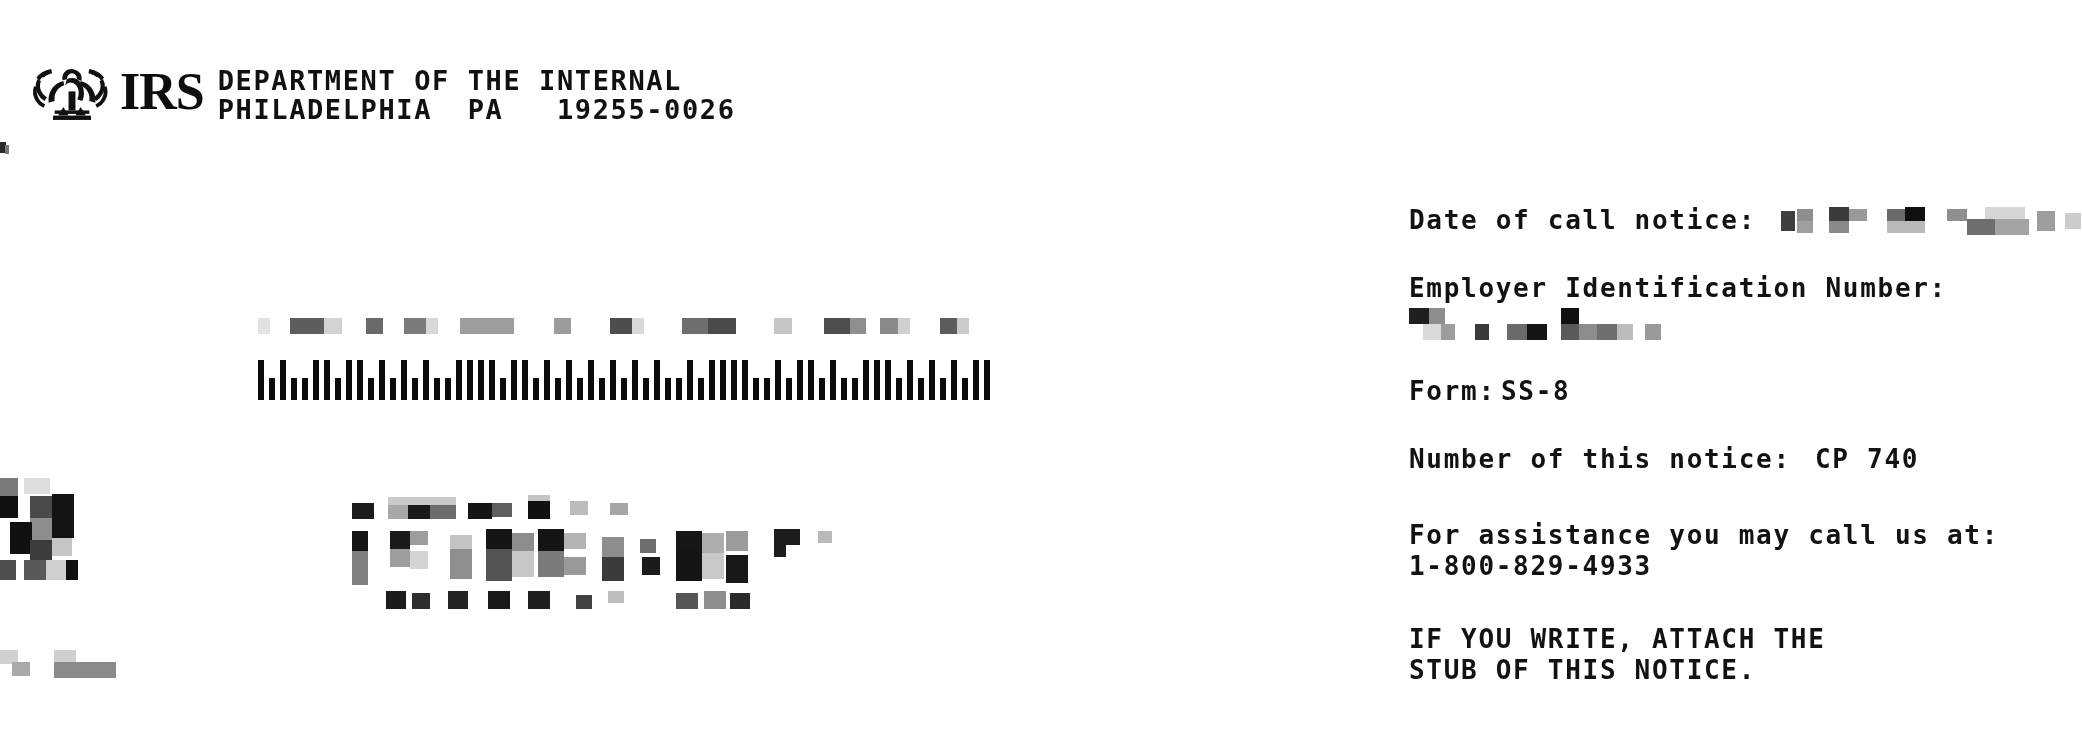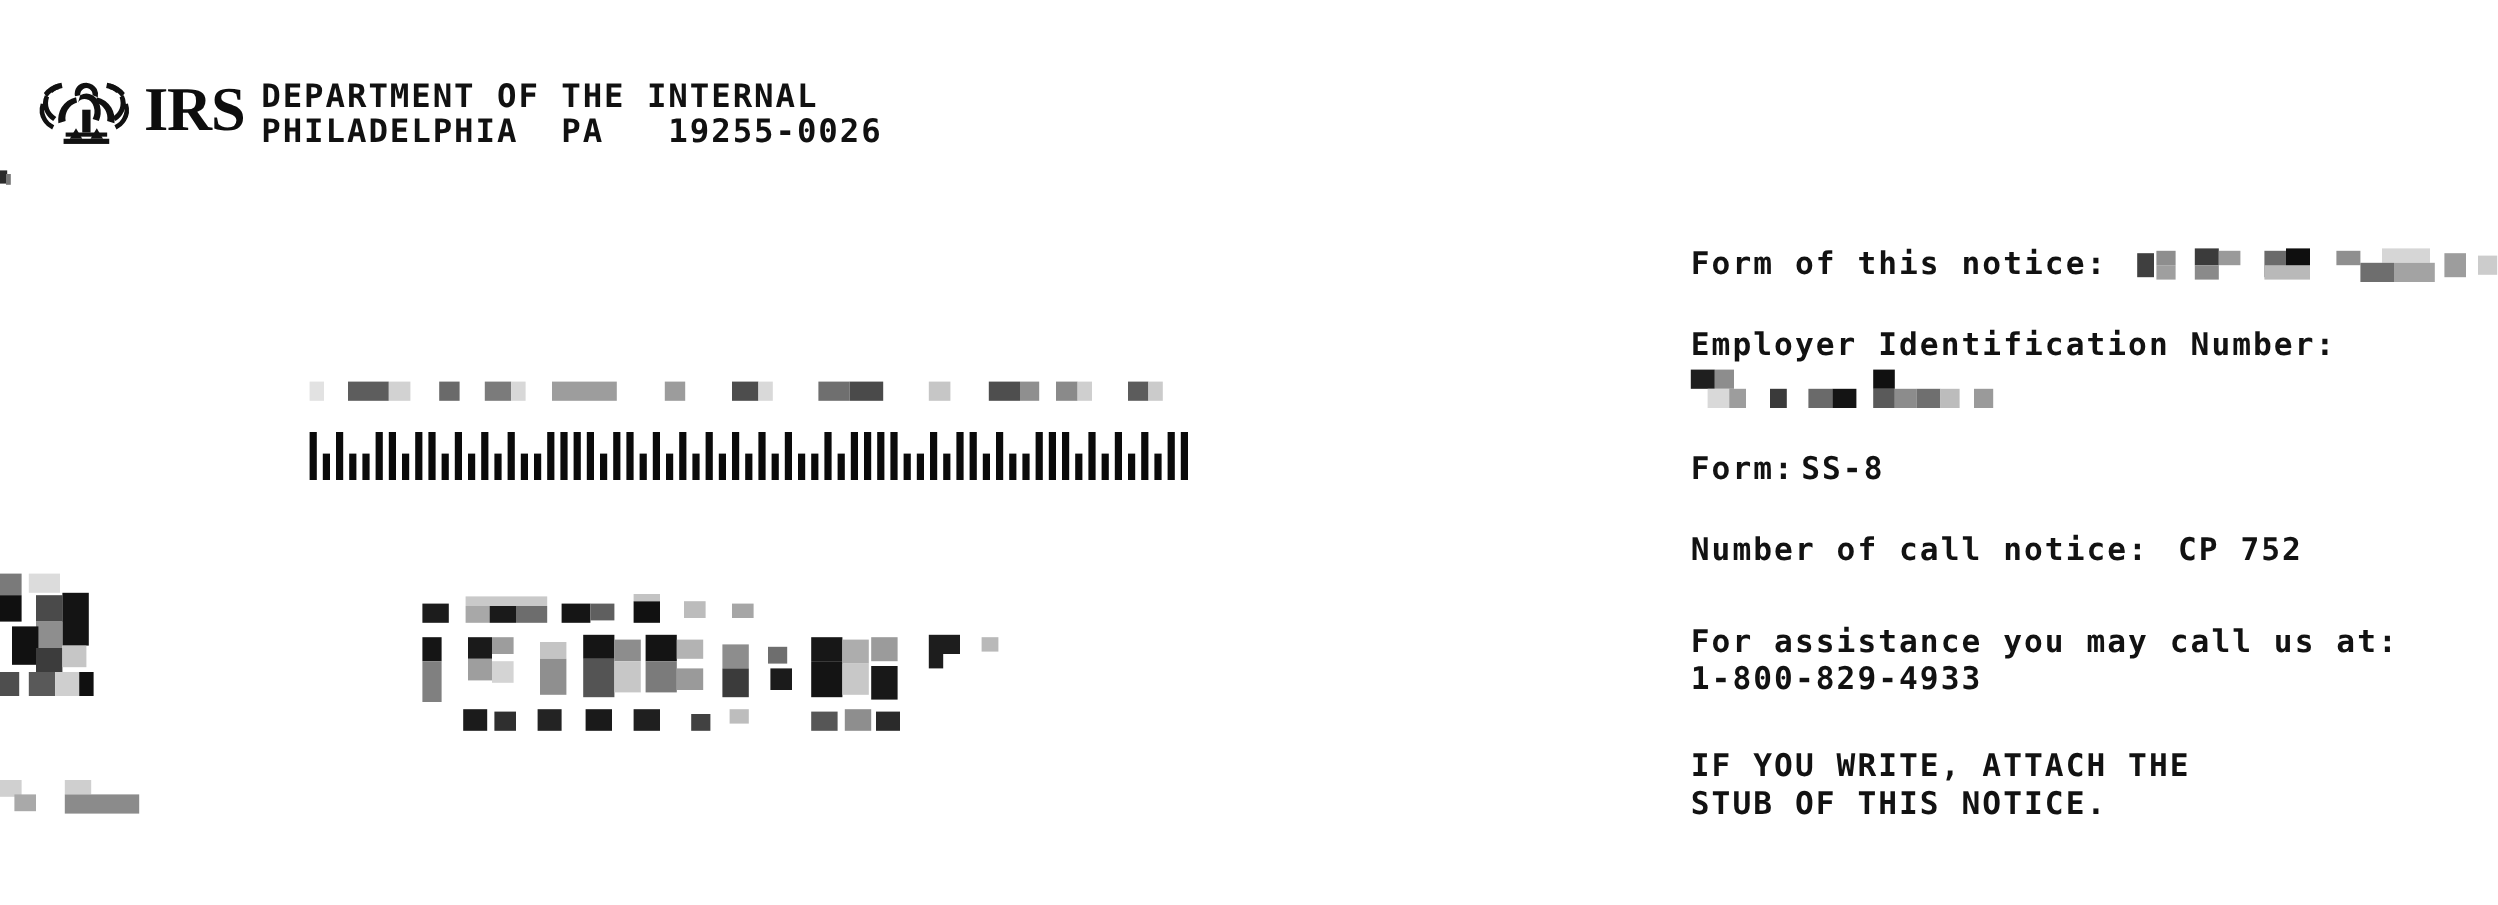--- a/index.html
+++ b/index.html
@@ -346,21 +346,21 @@
   <div style="position:absolute; left:-2px; top:650px; width:120px; height:40px;">
     <i style="position:absolute; left:0px;  top:0px;  width:20px; height:14px; background:#d0d0d0; display:block;"></i>
     <i style="position:absolute; left:14px; top:12px; width:18px; height:14px; background:#a9a9a9; display:block;"></i>
     <i style="position:absolute; left:56px; top:0px;  width:22px; height:12px; background:#cfcfcf; display:block;"></i>
     <i style="position:absolute; left:56px; top:12px; width:62px; height:16px; background:#8b8b8b; display:block;"></i>
   </div>
 
   <div class="right-col">
 
     <div class="rc-block tight" style="position:relative; height:34px;">
-      <span class="rc-line">Form of this notice:</span>
+      <span class="rc-line">Date of call notice:</span>
       <span style="position:absolute; left:372px; top:2px; width:330px; height:26px; display:block;">
         <i style="position:absolute; left:0px;   top:4px;  width:14px; height:20px; background:#3f3f3f; display:block;"></i>
         <i style="position:absolute; left:16px;  top:2px;  width:16px; height:12px; background:#8e8e8e; display:block;"></i>
         <i style="position:absolute; left:16px;  top:14px; width:16px; height:12px; background:#9f9f9f; display:block;"></i>
         <i style="position:absolute; left:48px;  top:0px;  width:20px; height:14px; background:#3b3b3b; display:block;"></i>
         <i style="position:absolute; left:48px;  top:14px; width:20px; height:12px; background:#8a8a8a; display:block;"></i>
         <i style="position:absolute; left:68px;  top:2px;  width:18px; height:12px; background:#9a9a9a; display:block;"></i>
         <i style="position:absolute; left:106px; top:2px;  width:18px; height:22px; background:#6a6a6a; display:block;"></i>
         <i style="position:absolute; left:124px; top:0px;  width:20px; height:16px; background:#0f0f0f; display:block;"></i>
         <i style="position:absolute; left:106px; top:14px; width:38px; height:12px; background:#b9b9b9; display:block;"></i>
@@ -397,22 +397,22 @@
     <div class="rc-gap-md"></div>
 
     <div class="rc-block tight" style="position:relative; height:34px;">
       <span class="rc-line">Form:</span>
       <span class="rc-line" style="position:absolute; left:92px; top:0;">SS-8</span>
     </div>
 
     <div class="rc-gap-md"></div>
 
     <div class="rc-block tight" style="position:relative; height:34px;">
-      <span class="rc-line">Number of call notice:</span>
-      <span class="rc-line" style="position:absolute; left:406px; top:0;">CP 752</span>
+      <span class="rc-line">Number of this notice:</span>
+      <span class="rc-line" style="position:absolute; left:406px; top:0;">CP 740</span>
     </div>
 
     <div class="rc-gap-lg"></div>
 
     <div class="rc-block tight">
       <div class="rc-line">For assistance you may call us at:</div>
       <div class="rc-line">1-800-829-4933</div>
     </div>
 
     <div class="rc-gap-lg"></div>

